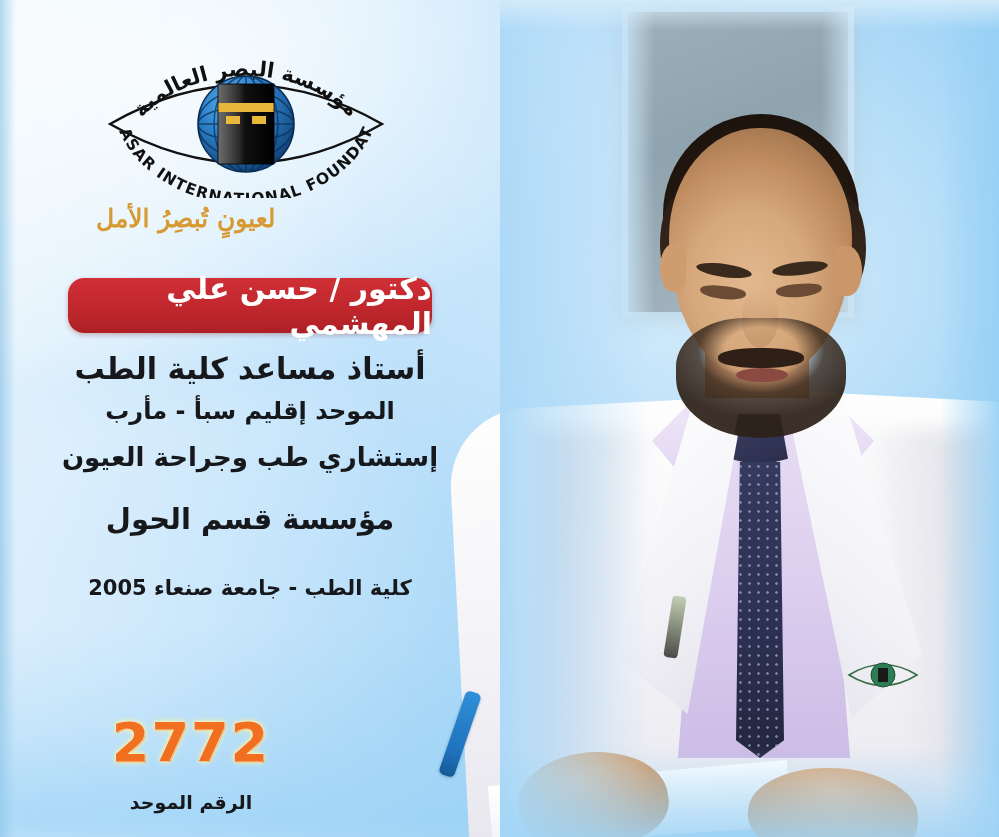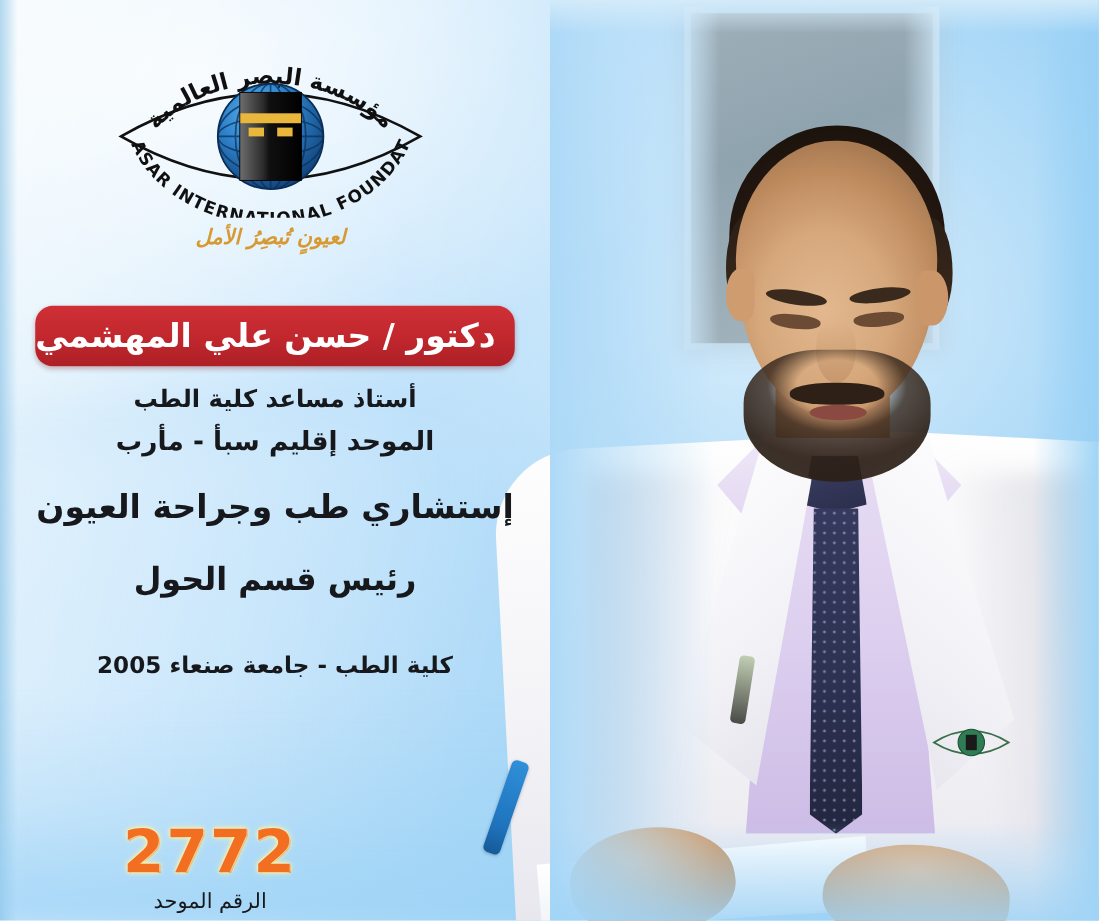--- a/index.html
+++ b/index.html
@@ -225,62 +225,62 @@
   }
   .photo-feather-top {
     position:absolute; left:0; top:0; width:100%; height:30px;
     background:linear-gradient(180deg, rgba(214,236,250,0.9) 0%, rgba(214,236,250,0.0) 100%);
   }
 
   
   #logo-block { position:absolute; left:96px; top:48px; width:300px; height:200px; }
   #logo-svg { display:block; width:300px; height:150px; }
   .logo-slogan {
-    margin-top:6px; text-align:center;
+    margin-top:6px; text-align:left;
     font-family:"DejaVu Serif","Liberation Serif",serif;
-    font-size:19px; font-weight:700; color:#d79a33;
-    direction:rtl; letter-spacing:0;font-style:italic;
+    font-size:25px; font-weight:700; color:#d79a33;
+    direction:rtl; letter-spacing:0;
   }
 
   
   #info { position:absolute; left:0; top:278px; width:500px; direction:rtl; }
 
   .name-banner {
-    margin:0 auto; width:436px; height:55px;
+    margin:0 auto; width:364px; height:55px;
     background:linear-gradient(180deg,#cf3036 0%, #c0272d 55%, #ad2026 100%);
     border-radius:16px;
-    display:flex; align-items:center; justify-content:flex-end;
+    display:flex; align-items:center; justify-content:flex-start;
     box-shadow:0 2px 5px rgba(120,20,24,0.3);
   }
   .name-banner span {
     color:#ffffff; font-size:30px; font-weight:700;
     font-family:"DejaVu Sans","Liberation Sans",sans-serif;
     letter-spacing:0;
   }
 
   .line { text-align:center; color:#16181c; font-weight:700; }
-  .l1 { margin-top:18px; font-size:22px; }
+  .l1 { margin-top:18px; font-size:30px; }
   .l2 { margin-top:11px; font-size:24px; }
-  .l3 { margin-top:29px; font-size:30px; }
+  .l3 { margin-top:17px; font-size:26px; }
   .l4 { margin-top:30px; font-size:29px; }
   .l5 { margin-top:7px;  font-size:18px; }
-  .l6 { margin-top:50px; font-size:21px; }
-
-  
-  #hotline { position:absolute; left:76px; top:748px; width:230px; text-align:center; direction:rtl; }
+  .l6 { margin-top:40px; font-size:21px; }
+
+  
+  #hotline { position:absolute; left:76px; top:716px; width:230px; text-align:center; direction:rtl; }
   .hotline-number {
     font-family:"DejaVu Sans","Liberation Sans",sans-serif;
     font-size:54px; font-weight:700; color:#f26f21;
     letter-spacing:2px; line-height:1;
     text-shadow:
        0 0 2px #fbf7c8, 0 0 4px #f7f3b6, 0 0 7px #f3efa8,
        1px 1px 0 #e35f12;
   }
   .hotline-label {
-    margin-top:6px; font-size:19px; font-weight:400; color:#16181c;
+    margin-top:21px; font-size:19px; font-weight:700; color:#16181c;
     letter-spacing:3px;
   }
 </style>
 </head>
 <body>
 
 <div id="card">
 
   <div class="streak streak-a"></div>
   <div class="streak streak-b"></div>
@@ -394,21 +394,21 @@
     <div class="logo-slogan">لعيونٍ تُبصِرُ الأمل</div>
   </div>
 
   <div id="info">
     <div class="name-banner">
       <span>دكتور / حسن علي المهشمي</span>
     </div>
     <div class="line l1">أستاذ مساعد كلية الطب</div>
     <div class="line l2">الموحد إقليم سبأ - مأرب</div>
     <div class="line l3">إستشاري طب وجراحة العيون</div>
-    <div class="line l4">رئيس قسم الحول</div>
+    <div class="line l4">مؤسسة قسم الحول</div>
     <div class="line l6">كلية الطب - جامعة صنعاء 2005</div>
   </div>
 
   <div id="hotline">
     <div class="hotline-number">2772</div>
     <div class="hotline-label">الرقم الموحد</div>
   </div>
 
 </div>
 

